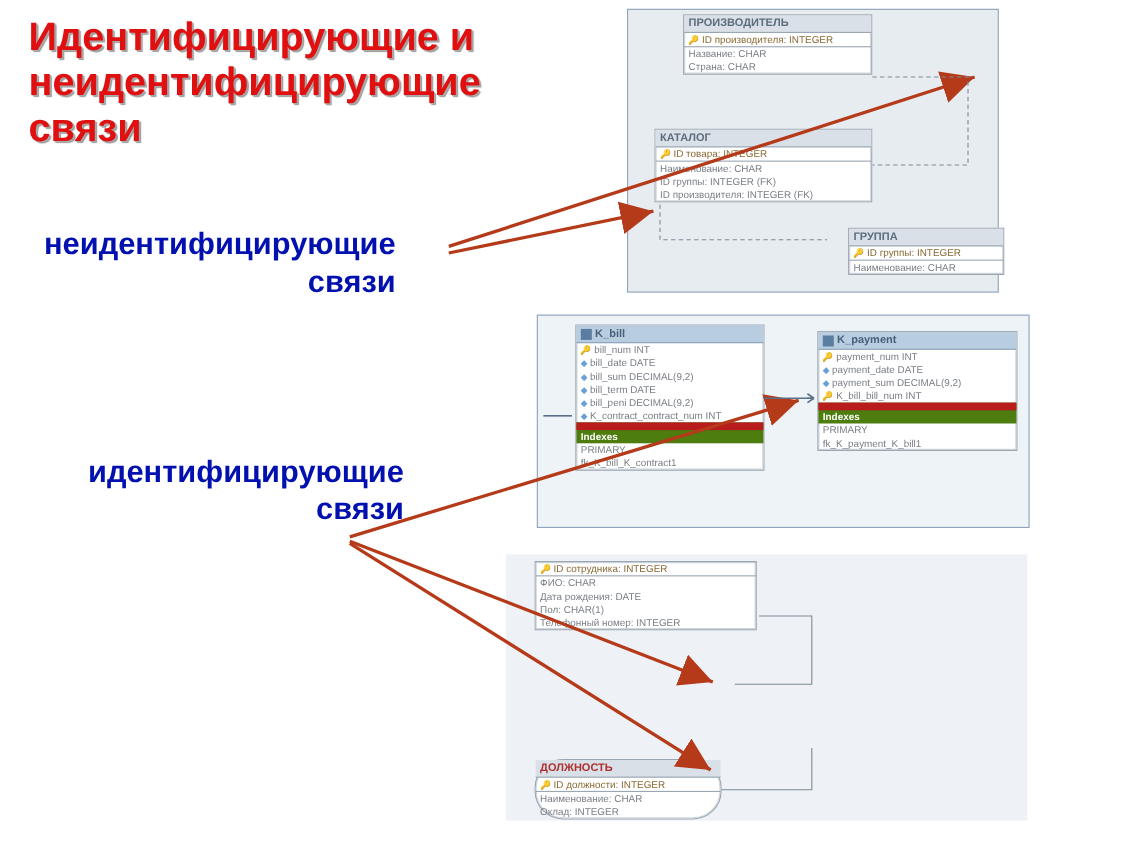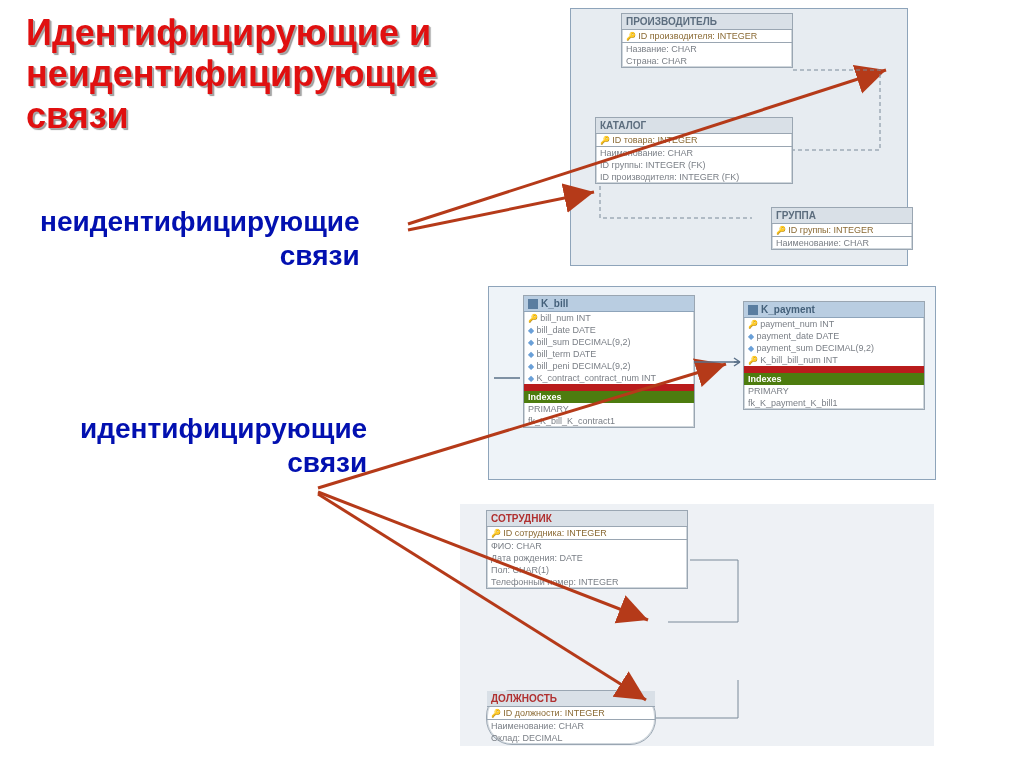--- a/index.html
+++ b/index.html
@@ -185,36 +185,35 @@
     <div class="row key">K_bill_bill_num INT</div>
     <div class="idx">Indexes</div>
     <div class="row">PRIMARY</div>
     <div class="row">fk_K_payment_K_bill1</div>
   </div>
 </div>
 
 <div class="panel" style="left:460px; top:504px; width:474px; height:242px; background:#eef1f5; border:none;">
 
   <div class="ent" style="left:26px; top:6px; width:200px;">
-    <div class="hdr" style="color:#b03030;">СОТРУДНИК</div>
     <div class="row key lbl">ID сотрудника: INTEGER</div>
     <div class="sec"></div>
     <div class="row">ФИО: CHAR</div>
     <div class="row">Дата рождения: DATE</div>
     <div class="row">Пол: CHAR(1)</div>
     <div class="row">Телефонный номер: INTEGER</div>
   </div>
 
 
   <div class="ent" style="left:26px; top:186px; width:168px;border-radius:26px;">
     <div class="hdr" style="color:#b03030;">ДОЛЖНОСТЬ</div>
     <div class="row key lbl">ID должности: INTEGER</div>
     <div class="sec"></div>
     <div class="row">Наименование: CHAR</div>
-    <div class="row">Оклад: DECIMAL</div>
+    <div class="row">Оклад: INTEGER</div>
   </div>
 </div>
 
 <svg class="arrows">
   <defs>
     <marker id="ah" markerWidth="12" markerHeight="12" refX="10" refY="5" orient="auto">
       <path d="M0,0 L10,5 L0,10 Z" fill="#b53a19"></path>
     </marker>
   </defs>
 

